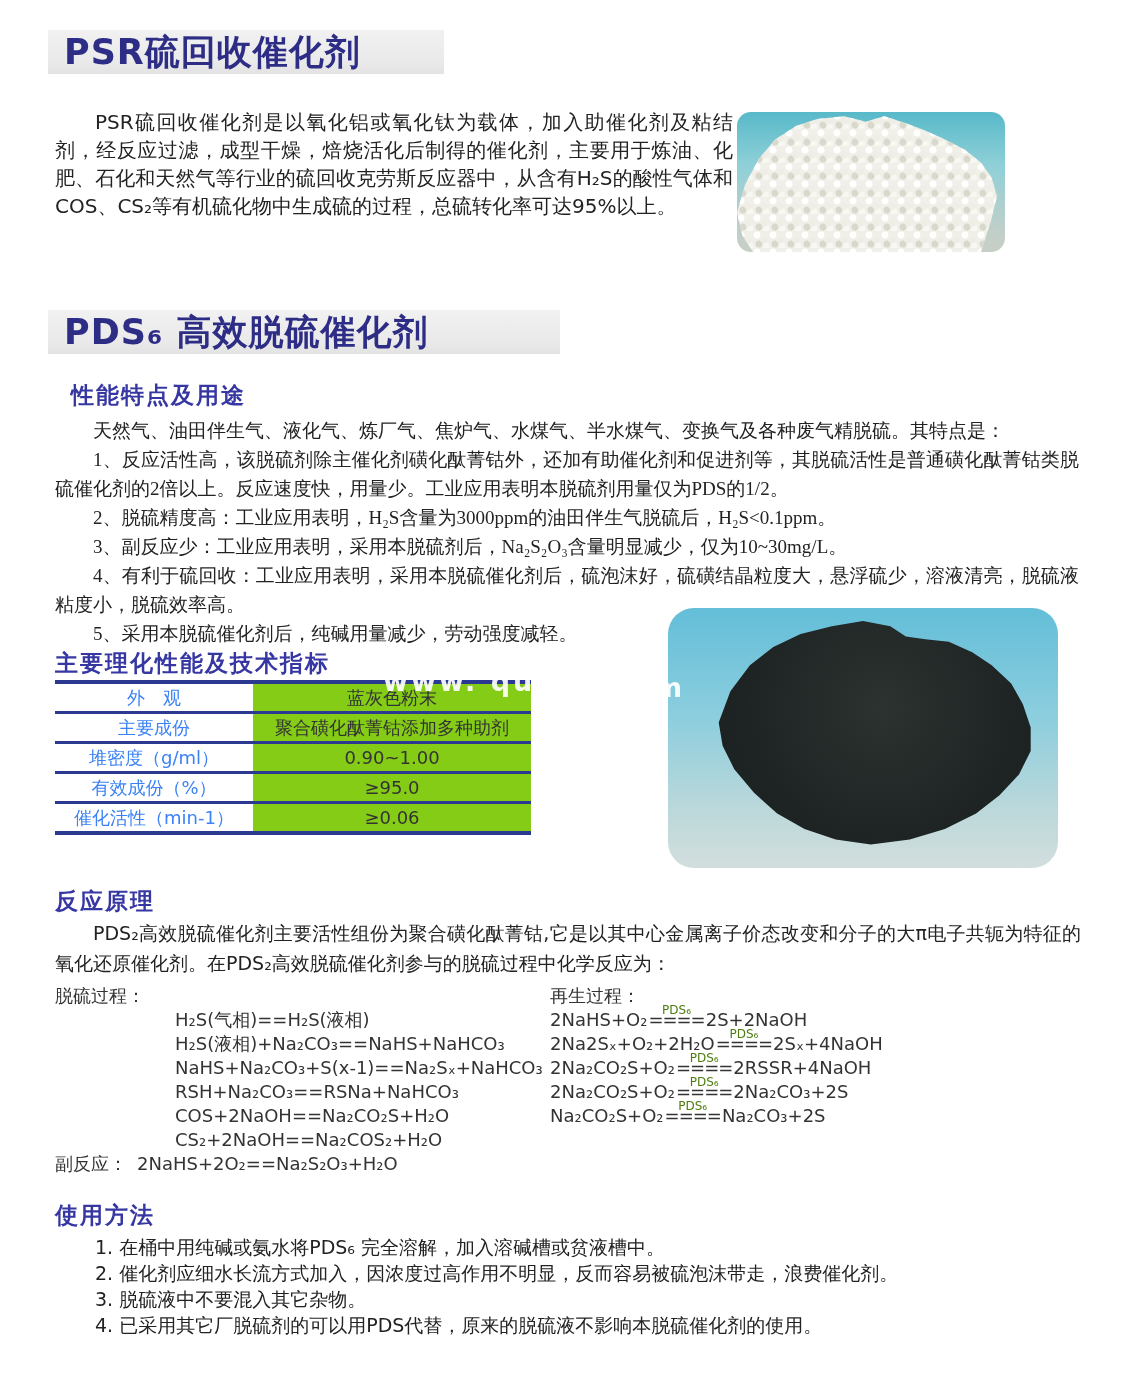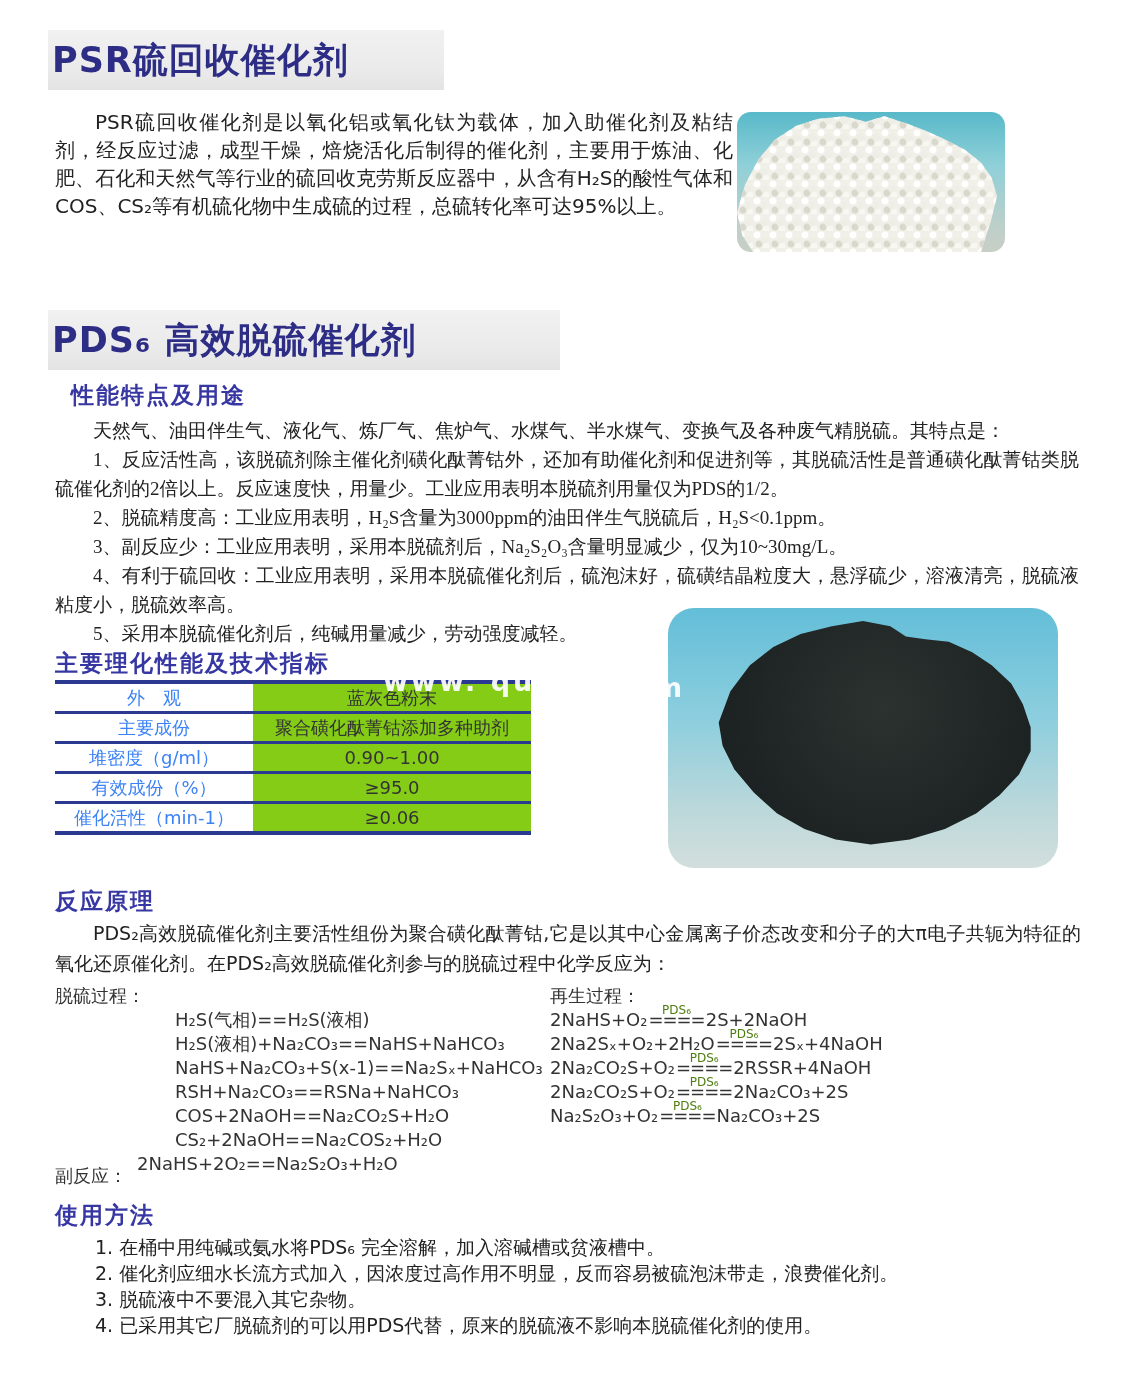--- a/index.html
+++ b/index.html
@@ -2,23 +2,23 @@
 <html><head>
 <meta charset="utf-8">
 <style>
   html,body{margin:0;padding:0;background:#ffffff;}
   #page{
     position:relative;width:1132px;height:1381px;background:#ffffff;overflow:hidden;
     font-family:"DejaVu Sans","Liberation Sans",sans-serif;color:#222222;
   }
   
   .titlebar{
-    position:absolute;left:48px;height:60px;
+    position:absolute;left:48px;height:44px;
     background:linear-gradient(180deg,#f1f1f1 0%,#eaeaea 70%,#e3e3e3 100%);
-    display:flex;align-items:center;padding-left:4px;box-sizing:border-box;
+    display:flex;align-items:center;padding-left:16px;box-sizing:border-box;
   }
   .titlebar .t{
     font-size:35px;font-weight:bold;color:#2d2d86;letter-spacing:1px;white-space:nowrap;
   }
   #titlebar1{top:30px;width:396px;}
   #titlebar2{top:310px;width:512px;}
   
   .h-blue{
     position:absolute;left:55px;font-size:23px;font-weight:bold;color:#3737a3;letter-spacing:2px;white-space:nowrap;
   }
@@ -78,21 +78,21 @@
   #wm1{left:383px;top:666px;}
   #wm2{left:654px;top:672px;}
   
   .eq-col{position:absolute;font-size:18px;line-height:24px;color:#333333;}
   #eq-left{left:55px;top:984px;width:490px;}
   #eq-right{left:550px;top:984px;width:540px;}
   .eq-label{white-space:nowrap;}
   .eq-line{margin-left:120px;white-space:nowrap;}
   #eq-right .eq-line{margin-left:0;}
   .eq-side{display:flex;white-space:nowrap;}
-  .eq-side-label{width:82px;flex:0 0 82px;margin-top:12px;}
+  .eq-side-label{width:82px;flex:0 0 82px;}
   .cat{display:inline-block;position:relative;padding:0 1px;}
   .cat-label{position:absolute;left:50%;top:-10px;transform:translateX(-50%);font-size:12px;font-style:normal;color:#4d7c0f;}
   .cat-eq{letter-spacing:-1px;}
 </style>
 </head>
 <body>
 
 <div id="page">
 
   <div class="titlebar" id="titlebar1">
@@ -178,21 +178,21 @@
     <div class="eq-line">
       <span>2Na2Sₓ+O₂+2H₂O</span><span class="cat"><i class="cat-label">PDS₆</i><span class="cat-eq">====</span></span><span>2Sₓ+4NaOH</span>
     </div>
     <div class="eq-line">
       <span>2Na₂CO₂S+O₂</span><span class="cat"><i class="cat-label">PDS₆</i><span class="cat-eq">====</span></span><span>2RSSR+4NaOH</span>
     </div>
     <div class="eq-line">
       <span>2Na₂CO₂S+O₂</span><span class="cat"><i class="cat-label">PDS₆</i><span class="cat-eq">====</span></span><span>2Na₂CO₃+2S</span>
     </div>
     <div class="eq-line">
-      <span>Na₂S₂O₃+O₂</span><span class="cat"><i class="cat-label">PDS₆</i><span class="cat-eq">====</span></span><span>Na₂CO₃+2S</span>
+      <span>Na₂CO₂S+O₂</span><span class="cat"><i class="cat-label">PDS₆</i><span class="cat-eq">====</span></span><span>Na₂CO₃+2S</span>
     </div>
   </div>
 
   <div class="h-blue" style="top:1200px;">使用方法</div>
 
   <div class="para" id="usage-list">
     <p>1. 在桶中用纯碱或氨水将PDS₆ 完全溶解，加入溶碱槽或贫液槽中。</p>
     <p>2. 催化剂应细水长流方式加入，因浓度过高作用不明显，反而容易被硫泡沫带走，浪费催化剂。</p>
     <p>3. 脱硫液中不要混入其它杂物。</p>
     <p>4. 已采用其它厂脱硫剂的可以用PDS代替，原来的脱硫液不影响本脱硫催化剂的使用。</p>

